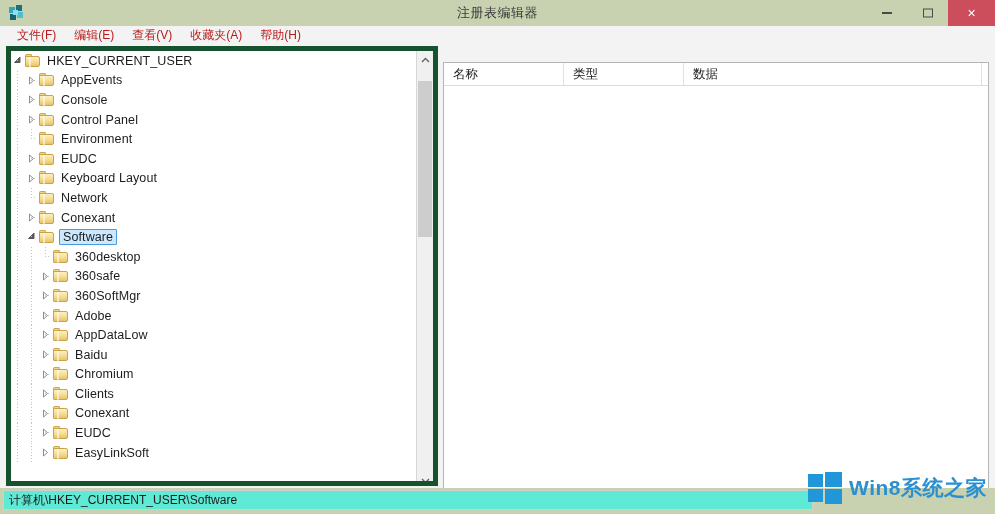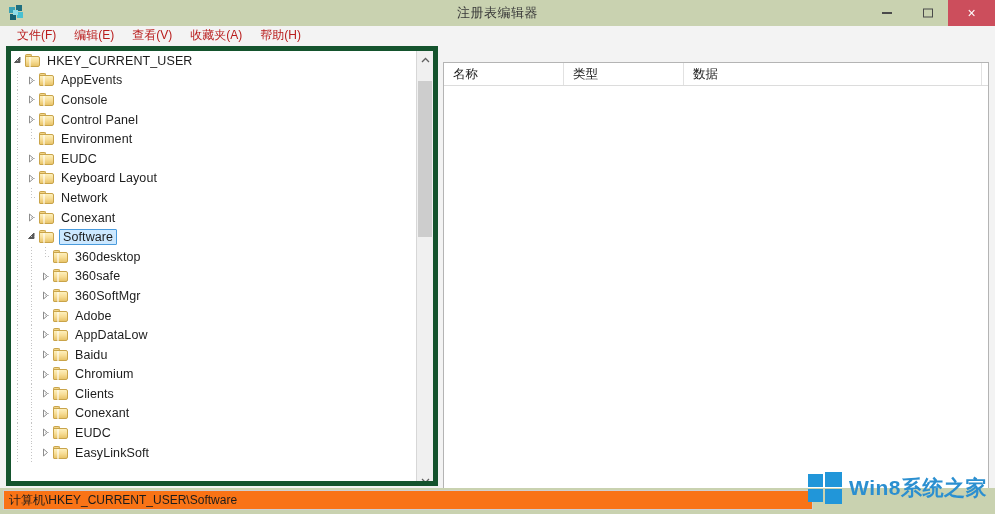--- a/index.html
+++ b/index.html
@@ -326,21 +326,21 @@
     left: 0; bottom: 0;
     width: 995px;
     height: 26px;
     background: #c9d2b0;
   }
   .status-field {
     position: absolute;
     left: 3px; top: 2px;
     width: 810px;
     height: 20px;
-    background: #f97316;
+    background: #5eead4;
     border: 1px solid #cfcfcf;
     box-sizing: border-box;
     font-size: 12px;
     color: #1c1c1c;
     line-height: 18px;
     padding-left: 5px;
     white-space: nowrap;
     overflow: hidden;
   }
 

